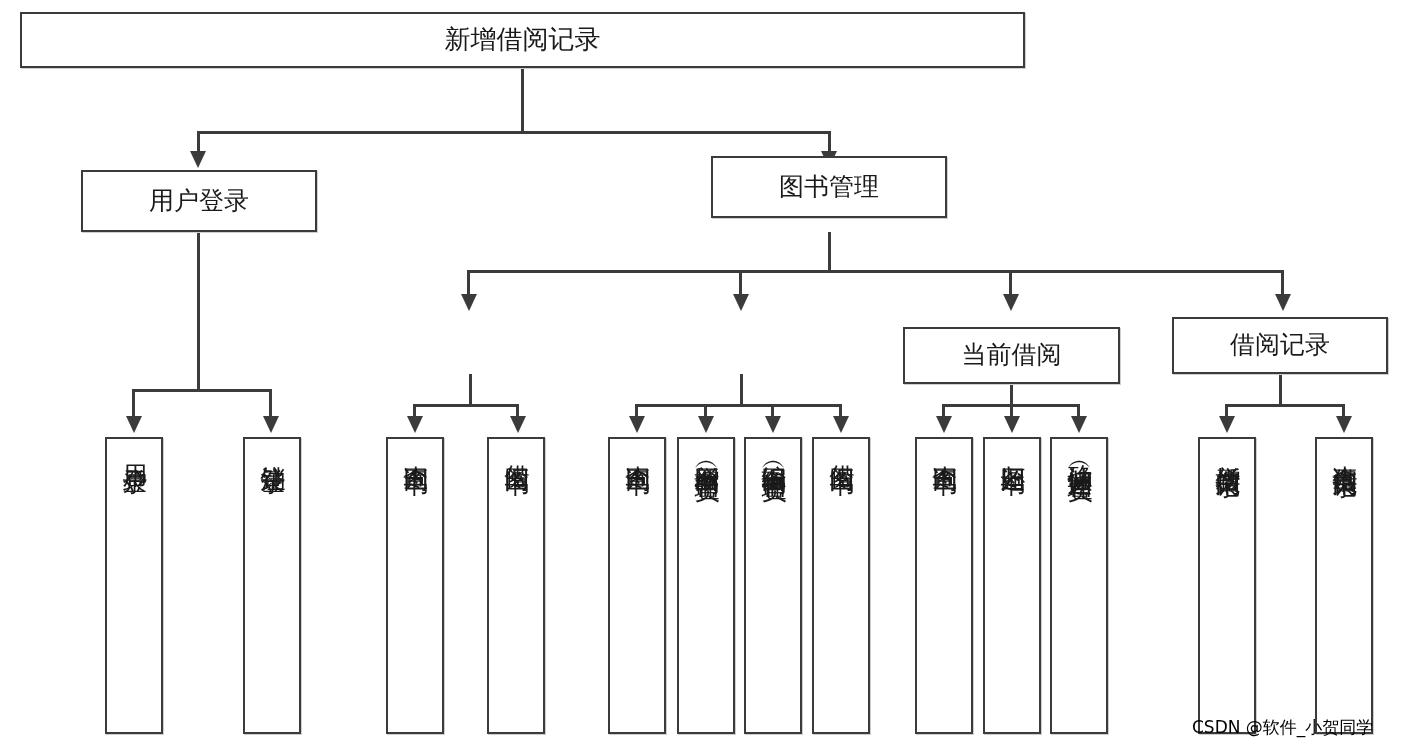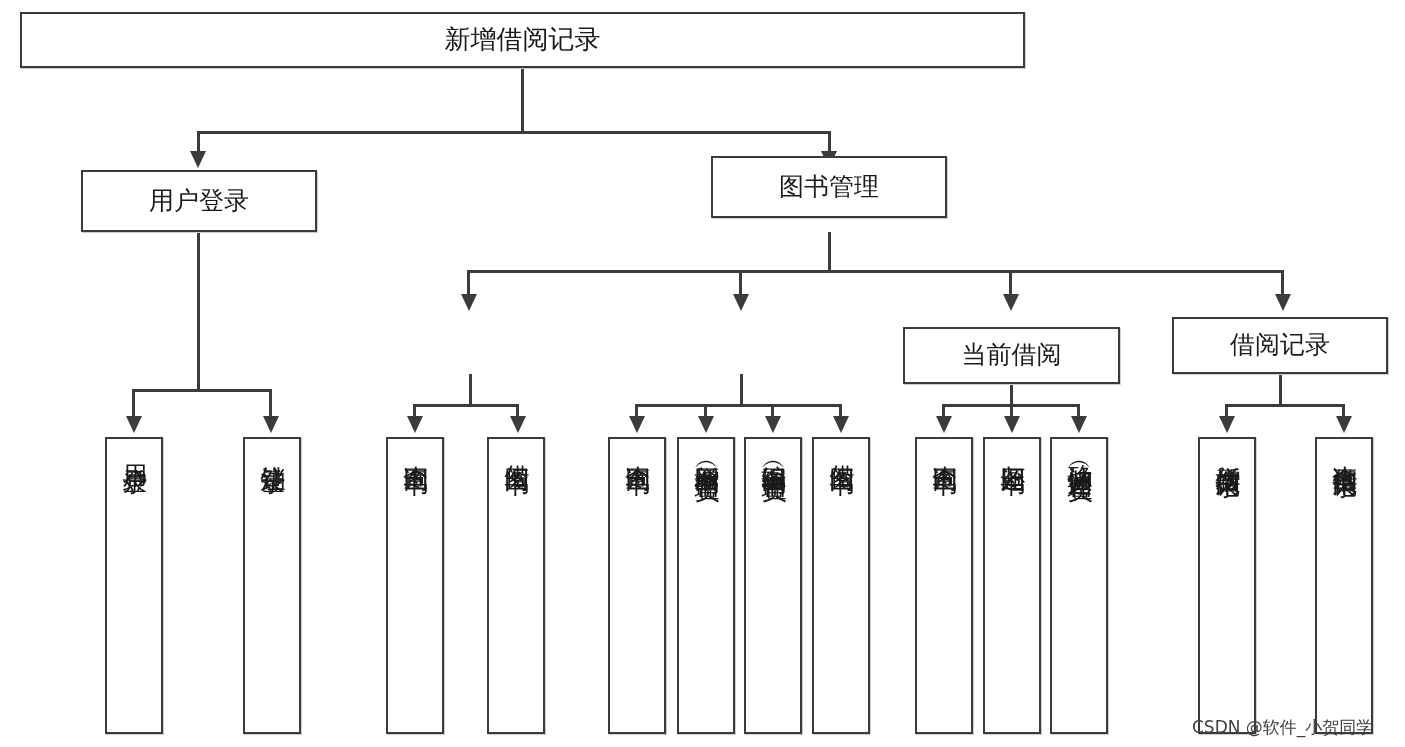--- a/index.html
+++ b/index.html
@@ -63,21 +63,21 @@
   .arrow {
     position: absolute;
     width: 0;
     height: 0;
     border-left: 8px solid transparent;
     border-right: 8px solid transparent;
     border-top: 17px solid #3b3b3b;
   }
   .watermark {
     position: absolute;
-    color: #404040;
+    color: #000000;
     font-size: 17px;
     white-space: nowrap;
     user-select: none;
   }
 </style>
 </head>
 <body>
 
 <div id="canvas">
 

